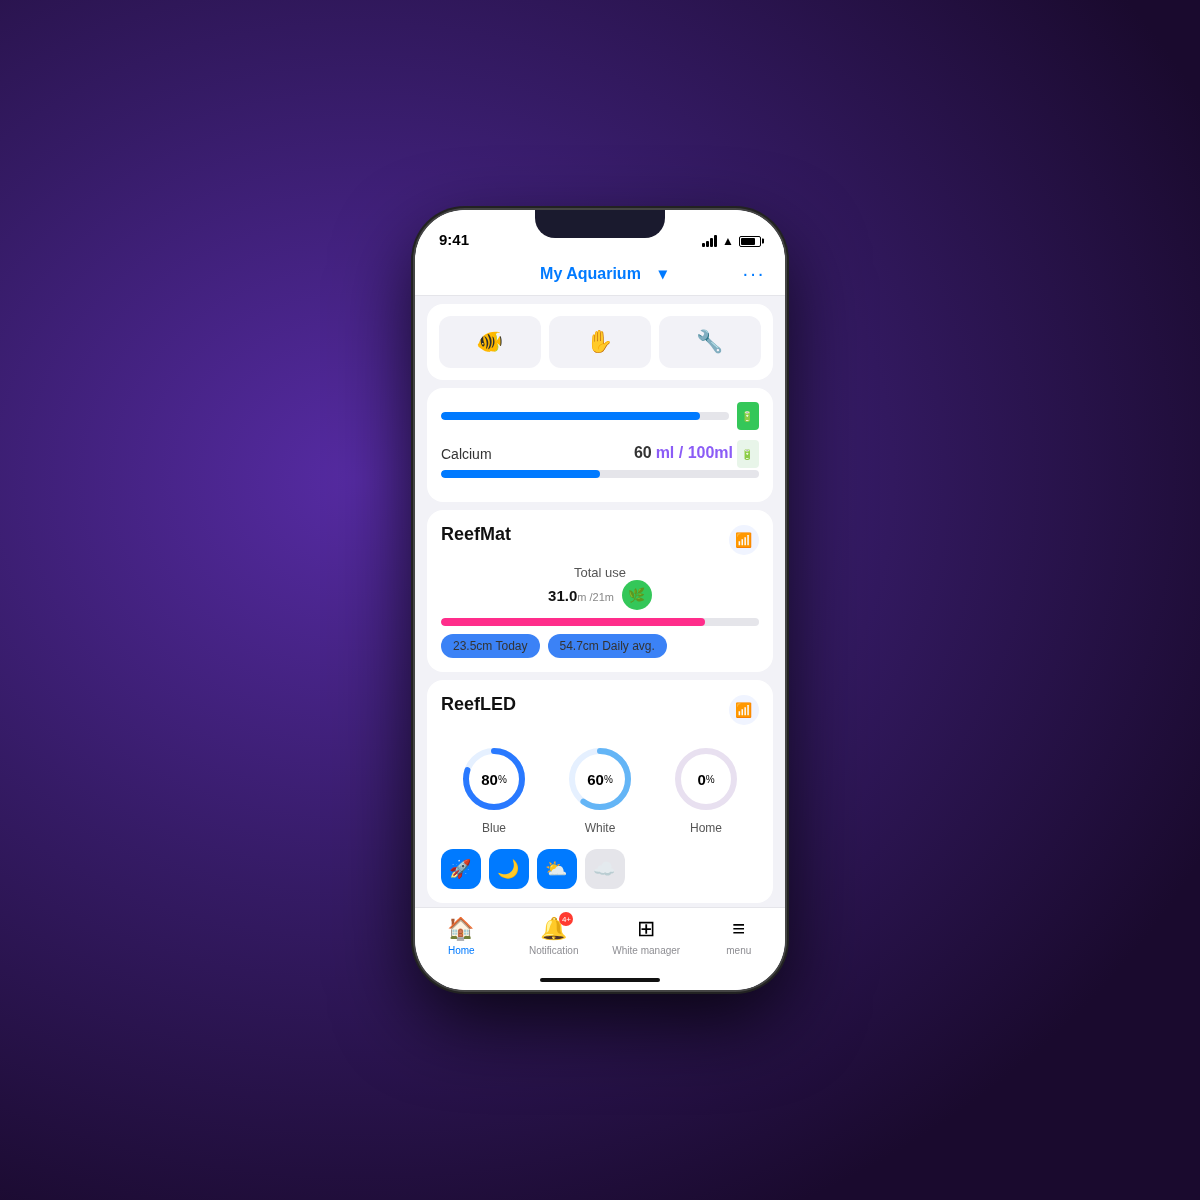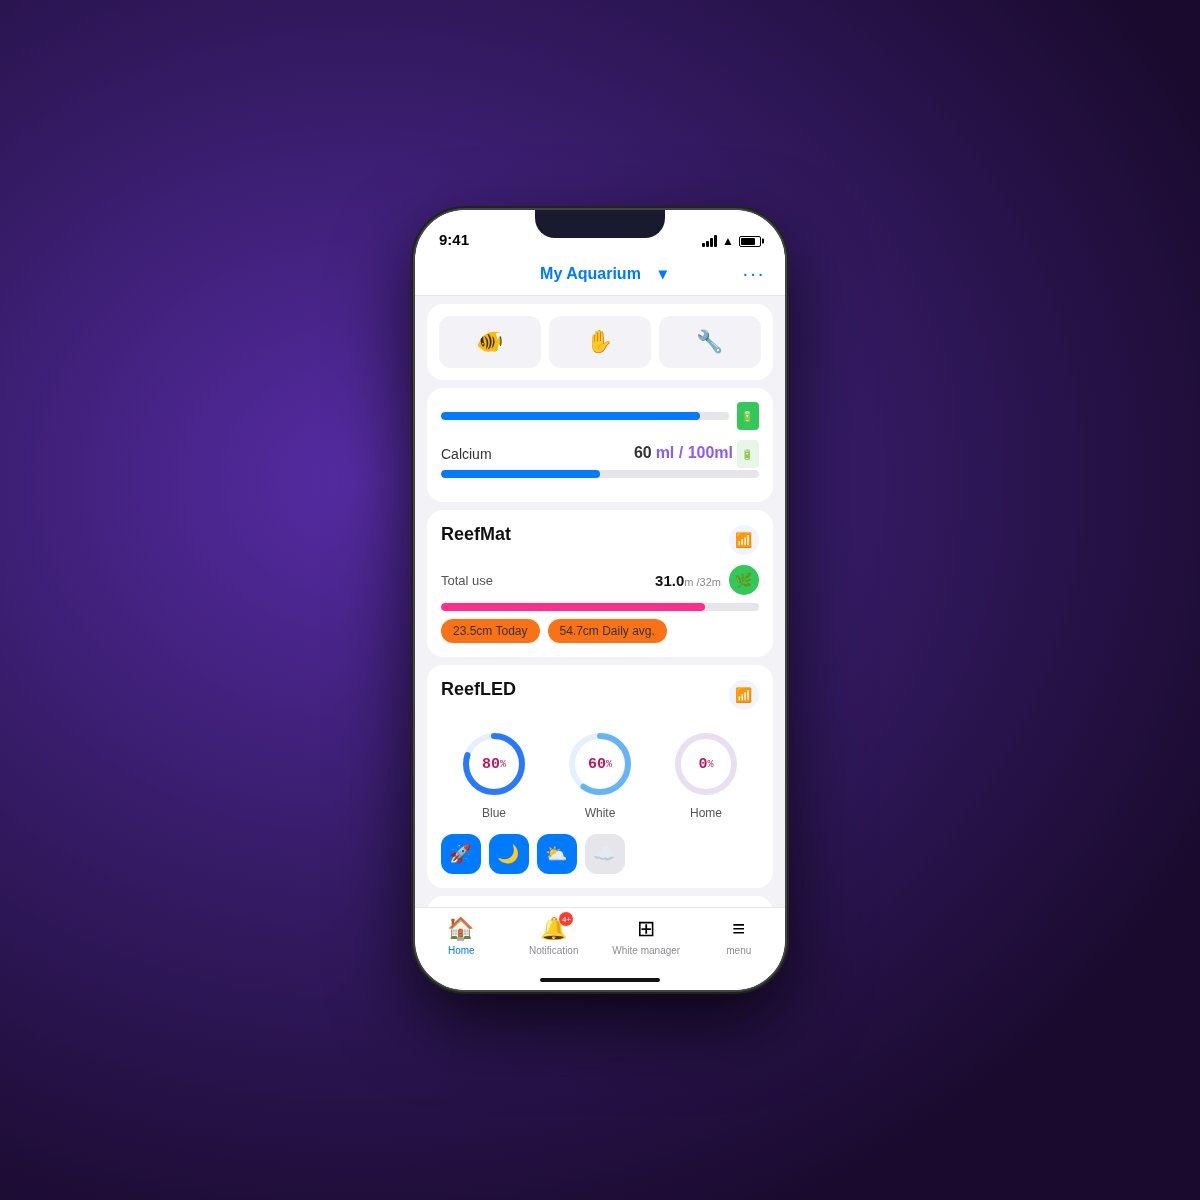--- a/index.html
+++ b/index.html
@@ -246,20 +246,21 @@
       align-items: center;
       justify-content: center;
       font-size: 14px;
       color: #007AFF;
     }
     .stat-row {
       display: flex;
       align-items: center;
       justify-content: space-between;
       margin-bottom: 8px;
+      flex-direction: column;
     }
     .stat-label {
       font-size: 13px;
       color: #555;
     }
     .stat-value {
       font-size: 15px;
       font-weight: 600;
       color: #111;
     }
@@ -274,21 +275,21 @@
       justify-content: center;
       color: white;
       font-size: 14px;
     }
     .tags-row {
       display: flex;
       gap: 8px;
       margin-top: 8px;
     }
     .tag {
-      background: #f97316;
+      background: #3b82f6;
       border-radius: 20px;
       padding: 5px 12px;
       font-size: 12px;
       color: #333;
     }
     
     .led-circles {
       display: flex;
       justify-content: space-around;
       align-items: center;
@@ -311,22 +312,21 @@
       transform: rotate(-90deg);
     }
     .led-ring-label {
       position: absolute;
       inset: 0;
       display: flex;
       align-items: center;
       justify-content: center;
       font-size: 15px;
       font-weight: 700;
-      color: #be185d;
-      font-family: Liberation Mono, monospace;
+      color: #000000;
     }
     .led-name {
       font-size: 12px;
       color: #555;
     }
     .led-controls {
       display: flex;
       gap: 8px;
       margin-top: 10px;
     }
@@ -468,21 +468,21 @@
 
         <div class="card">
           <div class="card-header">
             <span class="card-title">ReefMat</span>
             <div class="wifi-badge">📶</div>
           </div>
           <div class="stat-row">
             <span class="stat-label">Total use</span>
             <div style="display:flex;align-items:center;gap:8px;">
               <span class="stat-value">
-                <span>31.0</span><span class="unit">m /32m</span>
+                <span>31.0</span><span class="unit">m /21m</span>
               </span>
               <div class="roll-icon">🌿</div>
             </div>
           </div>
           <div style="margin-bottom:8px;">
             <div class="progress-bar-container">
               <div class="progress-bar-fill bar-pink" style="width:83%"></div>
             </div>
           </div>
           <div class="tags-row">

